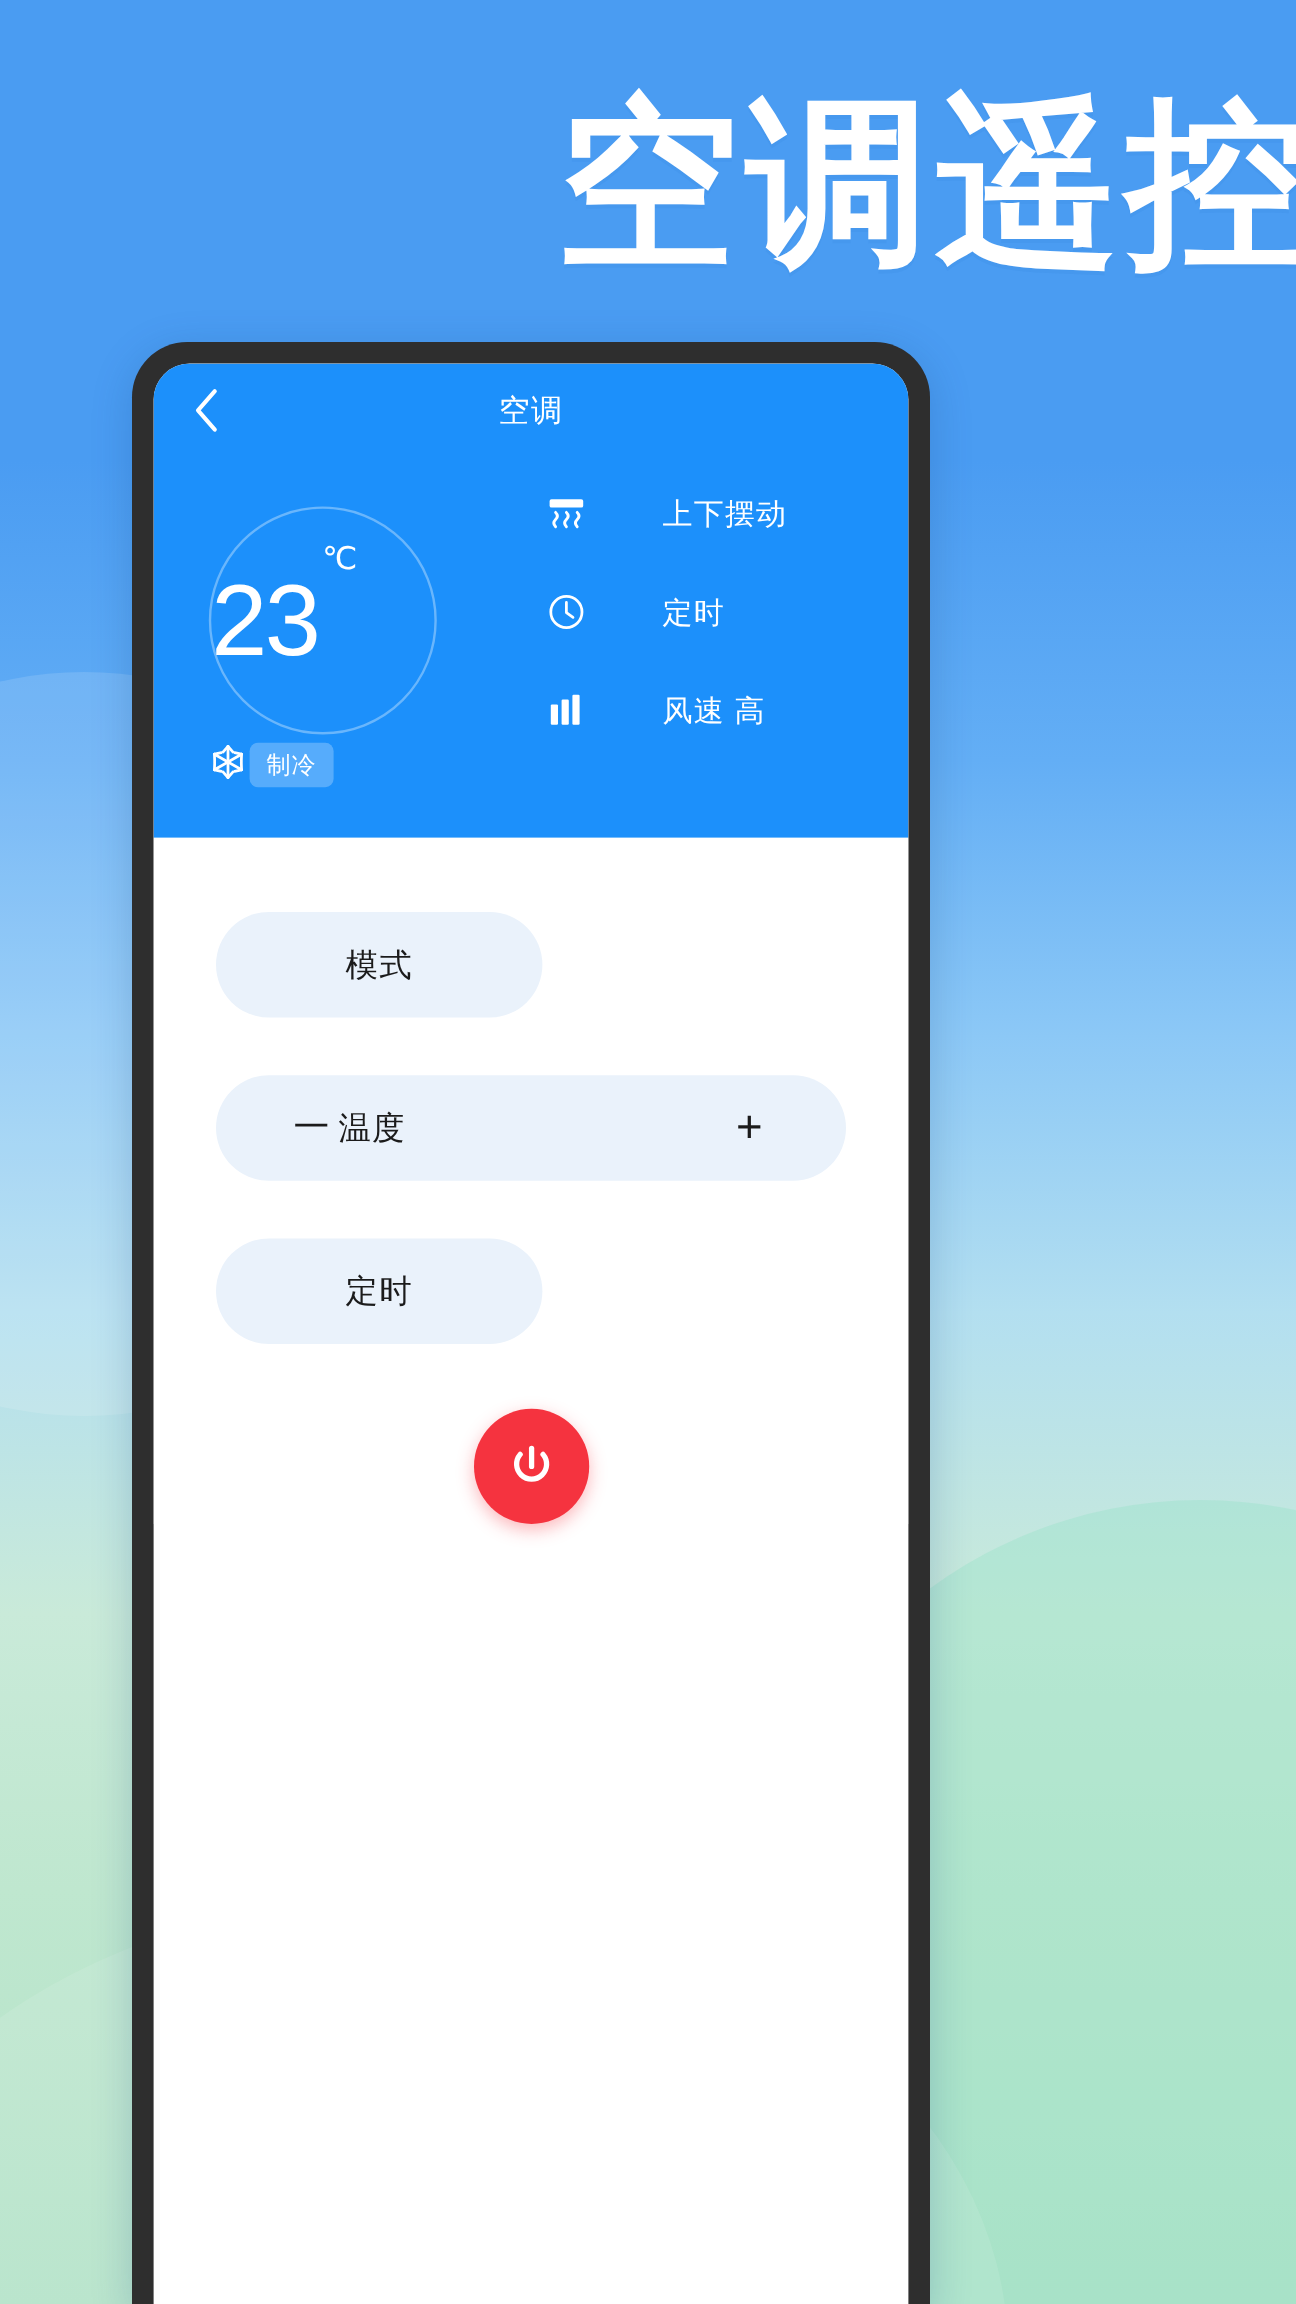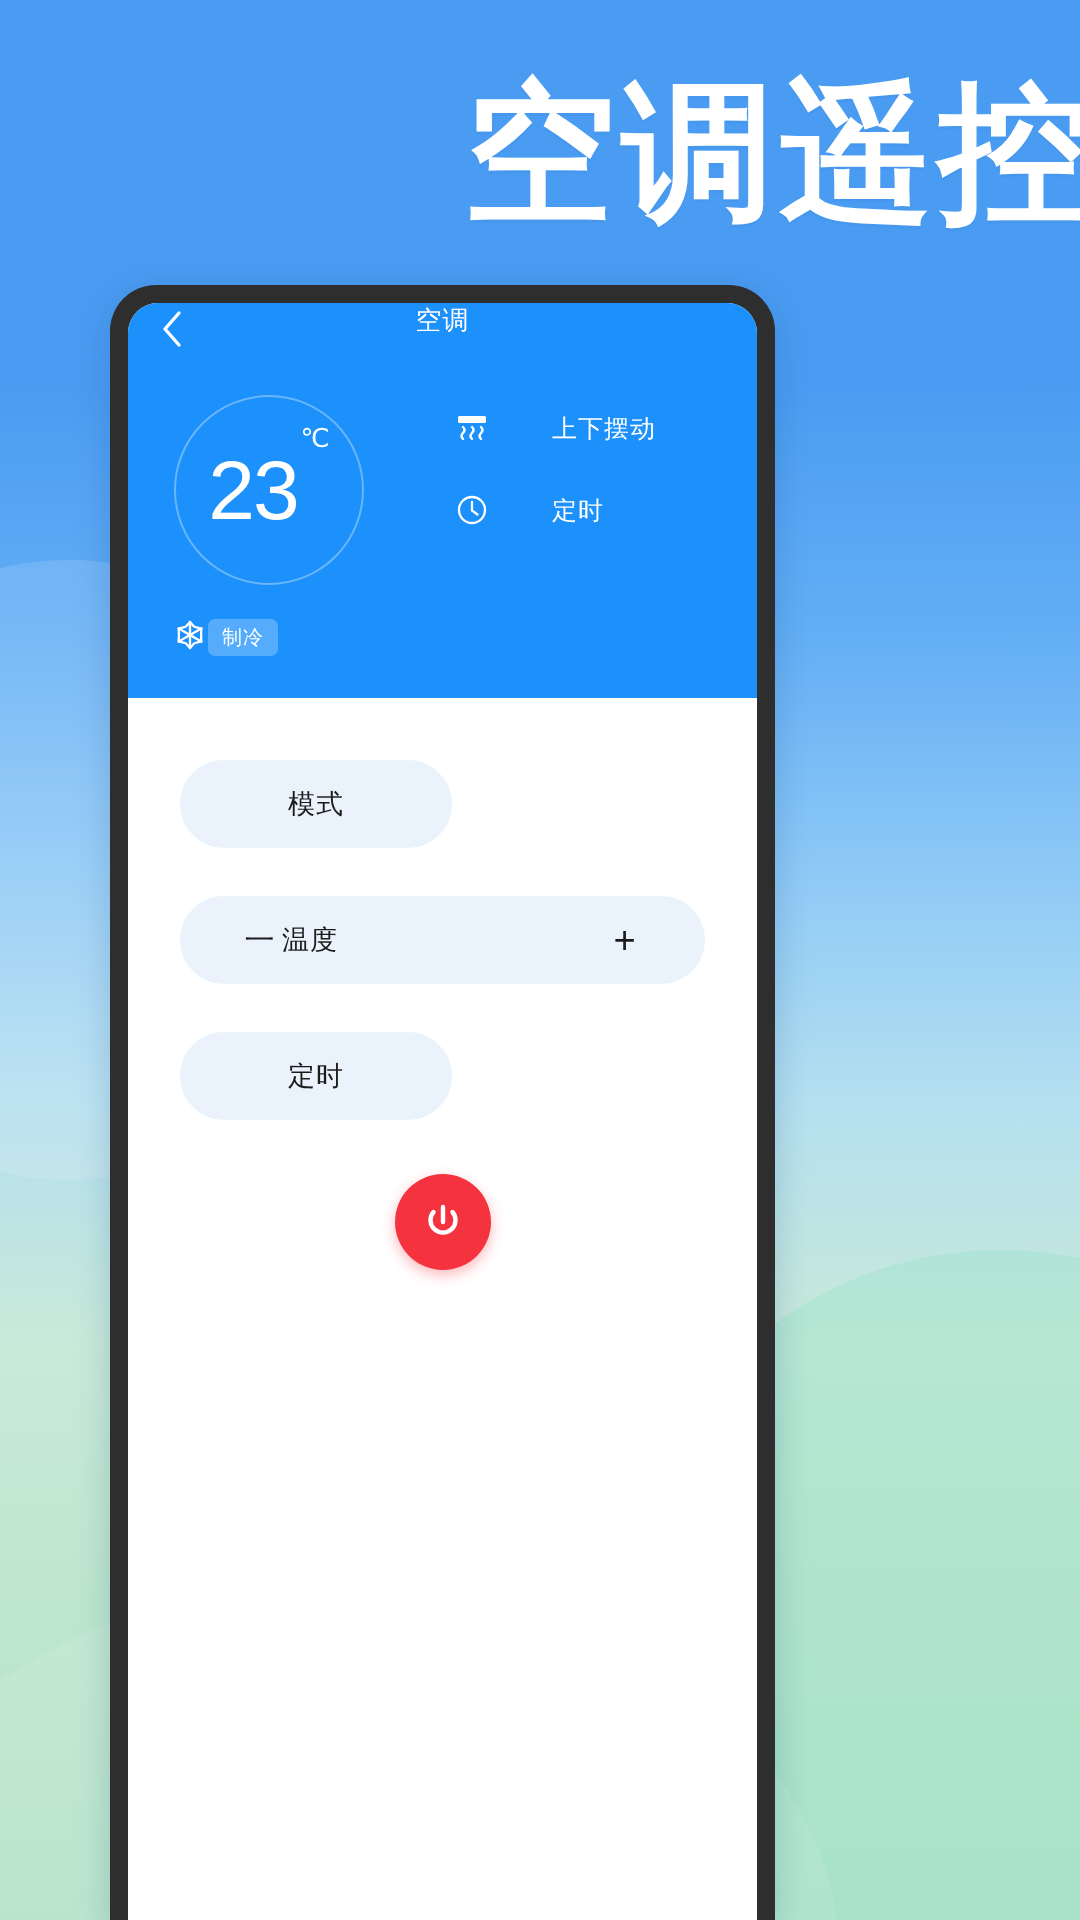--- a/index.html
+++ b/index.html
@@ -66,21 +66,21 @@
 
   
   .app-header {
     background:#1c90fb;
     padding:0 0 0 0;
     height:395px;
     position:relative;
   }
   .navbar {
     height:78px;
-    display:flex; align-items:flex-start;
+    display:flex; align-items:center;
     position:relative;
   }
   .back-btn {
     position:absolute; left:18px;
     width:52px; height:52px;
     display:flex; align-items:center; justify-content:center;
     cursor:pointer;
   }
   .back-btn svg { display:block; }
   .nav-title {
@@ -94,25 +94,25 @@
     display:flex;
     padding:14px 0 0 0;
     position:relative;
     height:317px;
   }
   .status-left {
     width:52%;
     position:relative;
   }
   .temp-circle {
-    position:absolute; left:46px; top:0;
+    position:absolute; left:46px; top:27px;
     width:190px; height:190px;
     border:2px solid rgba(255,255,255,0.34);
     border-radius:50%;
-    display:flex; align-items:center; justify-content:center;
+    display:flex; align-items:center; justify-content:flex-start;
   }
   .temp-value {
     color:#ffffff;
     font-size:84px;
     font-weight:500;
     line-height:1;
     letter-spacing:-2px;
     font-family:"Liberation Sans",sans-serif;
   }
   .temp-unit {
@@ -280,20 +280,30 @@
           <div class="status-item">
             <span class="ico">
               <svg width="32" height="32" viewBox="0 0 32 32">
                 <circle cx="16" cy="16" r="13" stroke="#ffffff" stroke-width="2.3" fill="none"></circle>
                 <path d="M16 8 L16 16.5 L21.5 20.5" stroke="#ffffff" stroke-width="2.3" fill="none" stroke-linecap="round" stroke-linejoin="round"></path>
               </svg>
             </span>
             <span class="status-label">定时</span>
           </div>
 
+          <div class="status-item">
+            <span class="ico">
+              <svg width="30" height="28" viewBox="0 0 30 28">
+                <rect x="2" y="9" width="6" height="17" rx="1" fill="#ffffff"></rect>
+                <rect x="11" y="5" width="6" height="21" rx="1" fill="#ffffff"></rect>
+                <rect x="20" y="1" width="6" height="25" rx="1" fill="#ffffff"></rect>
+              </svg>
+            </span>
+            <span class="status-label">风速 高</span>
+          </div>
 
         </div>
       </div>
     </div>
 
     <div class="panel">
 
       <div class="btn-row">
         <div class="pill pill-half">
           <span>模式</span>

